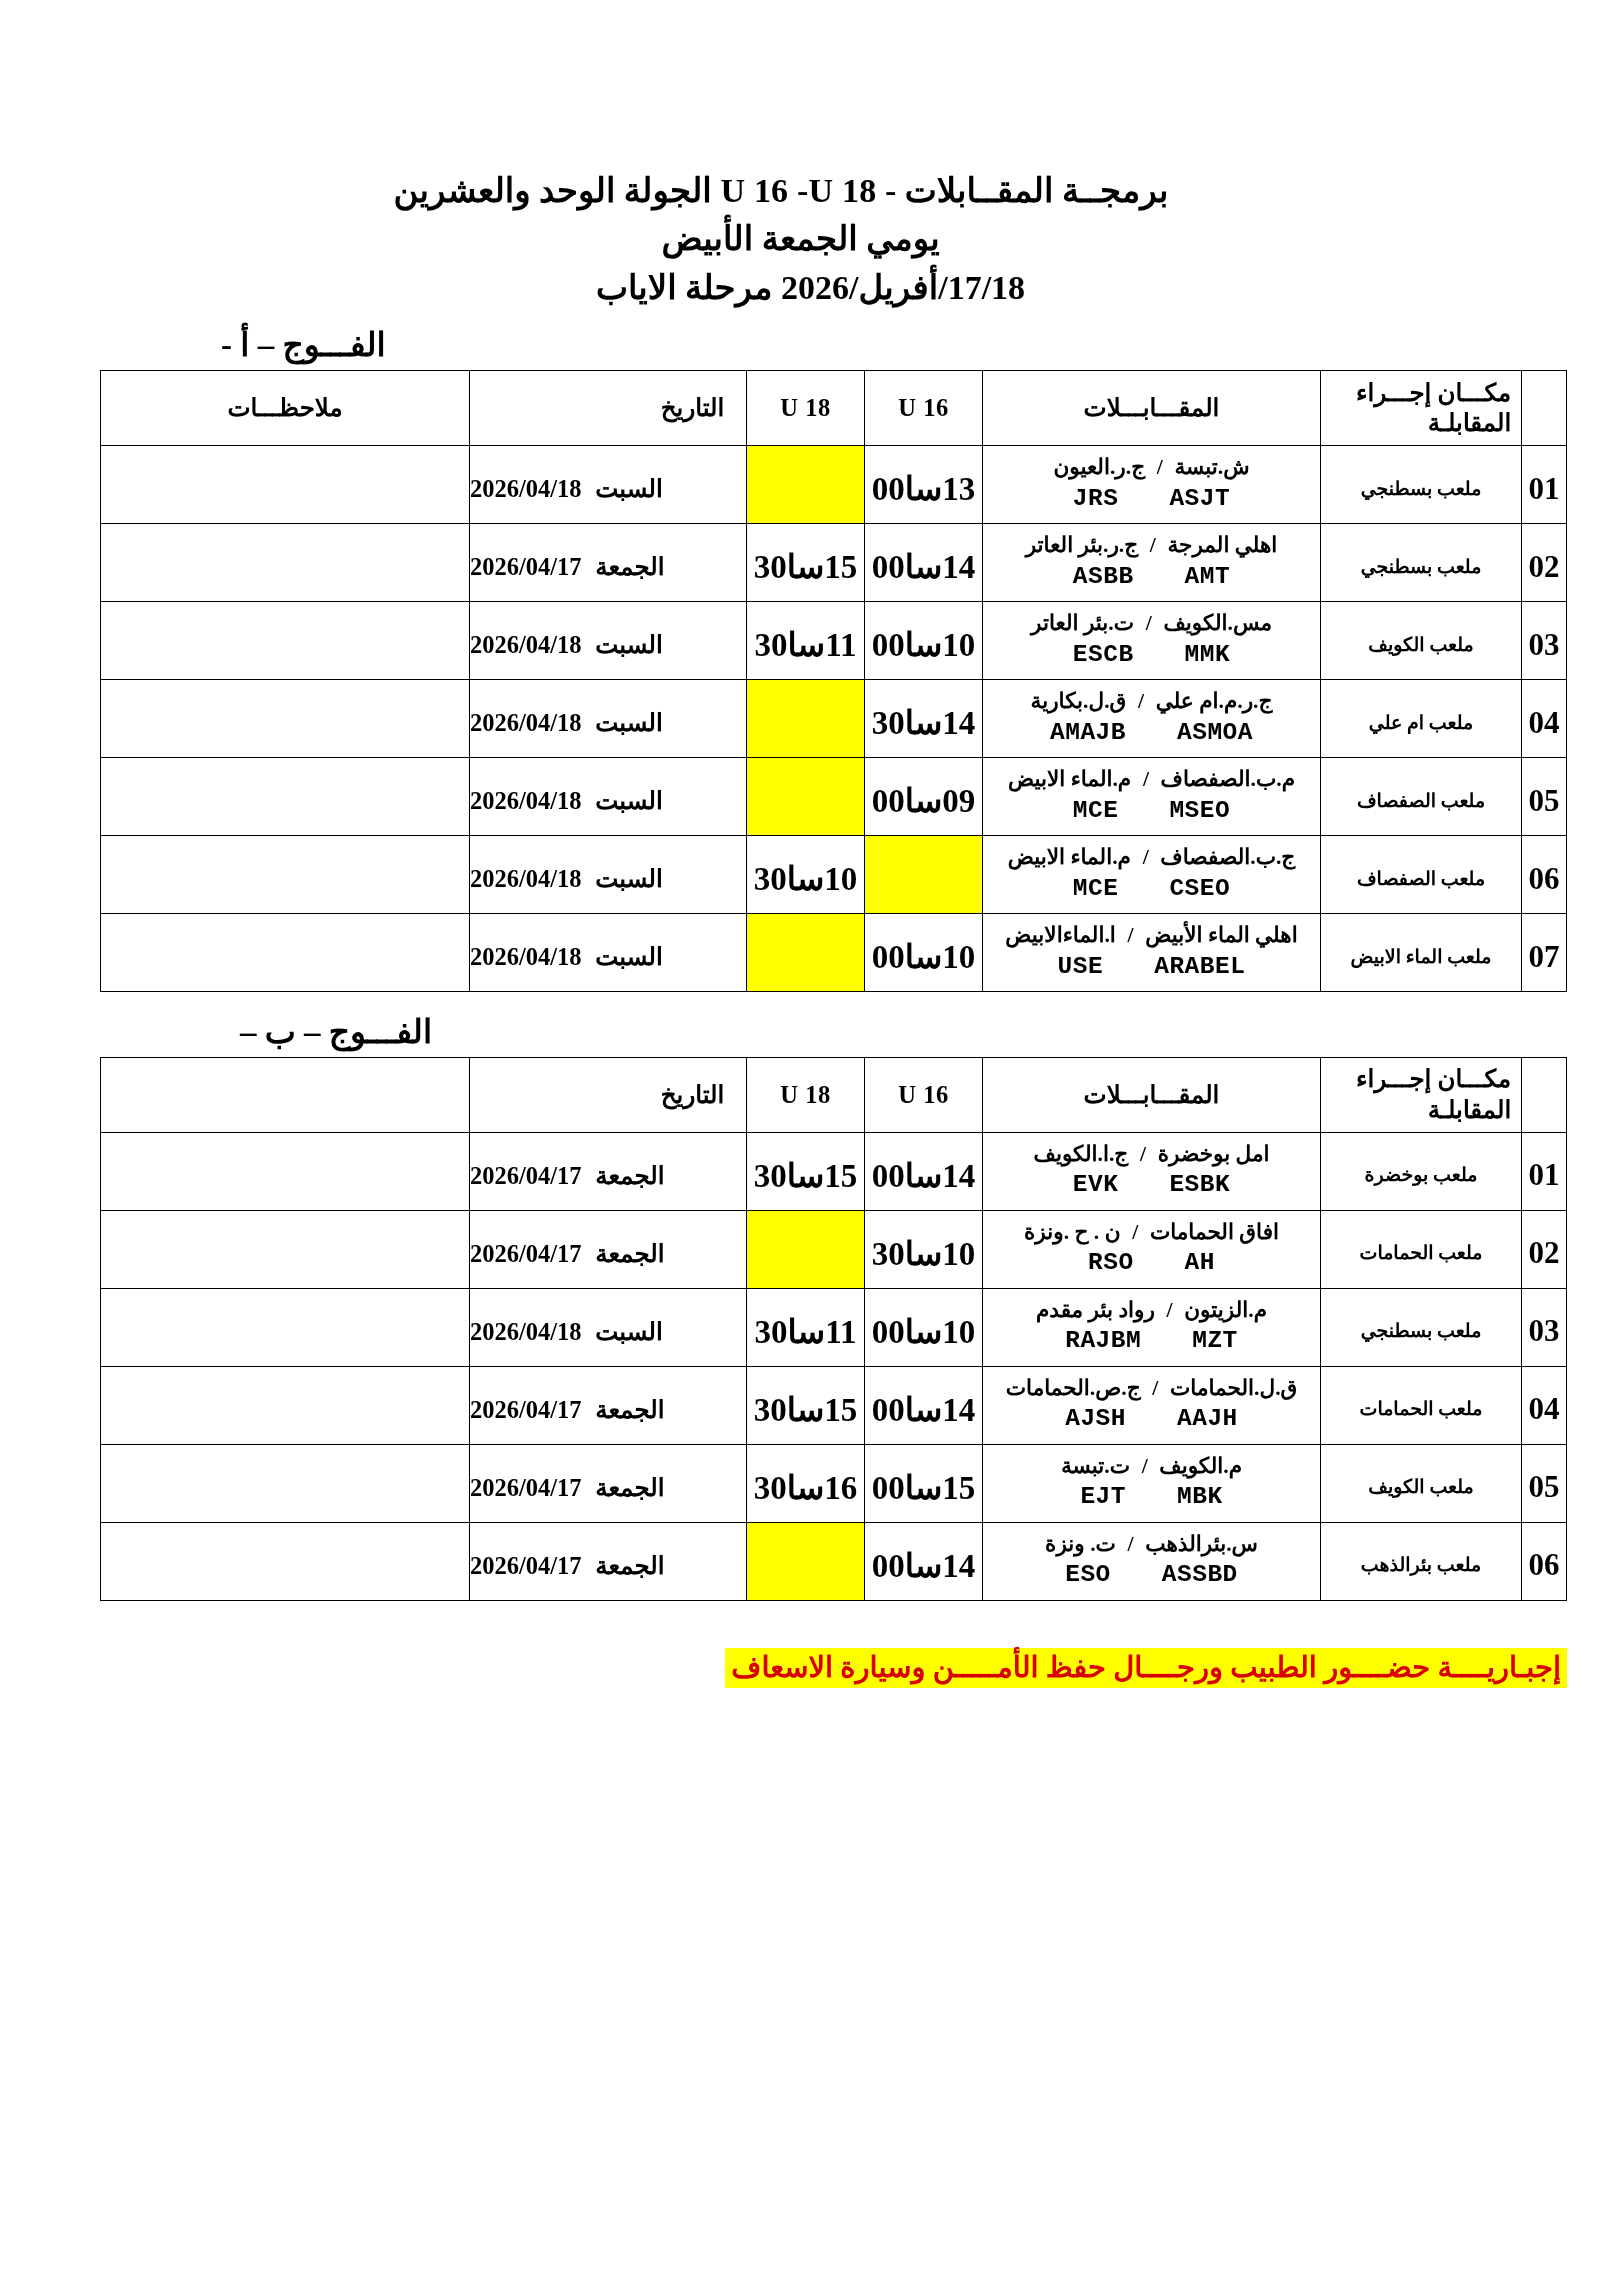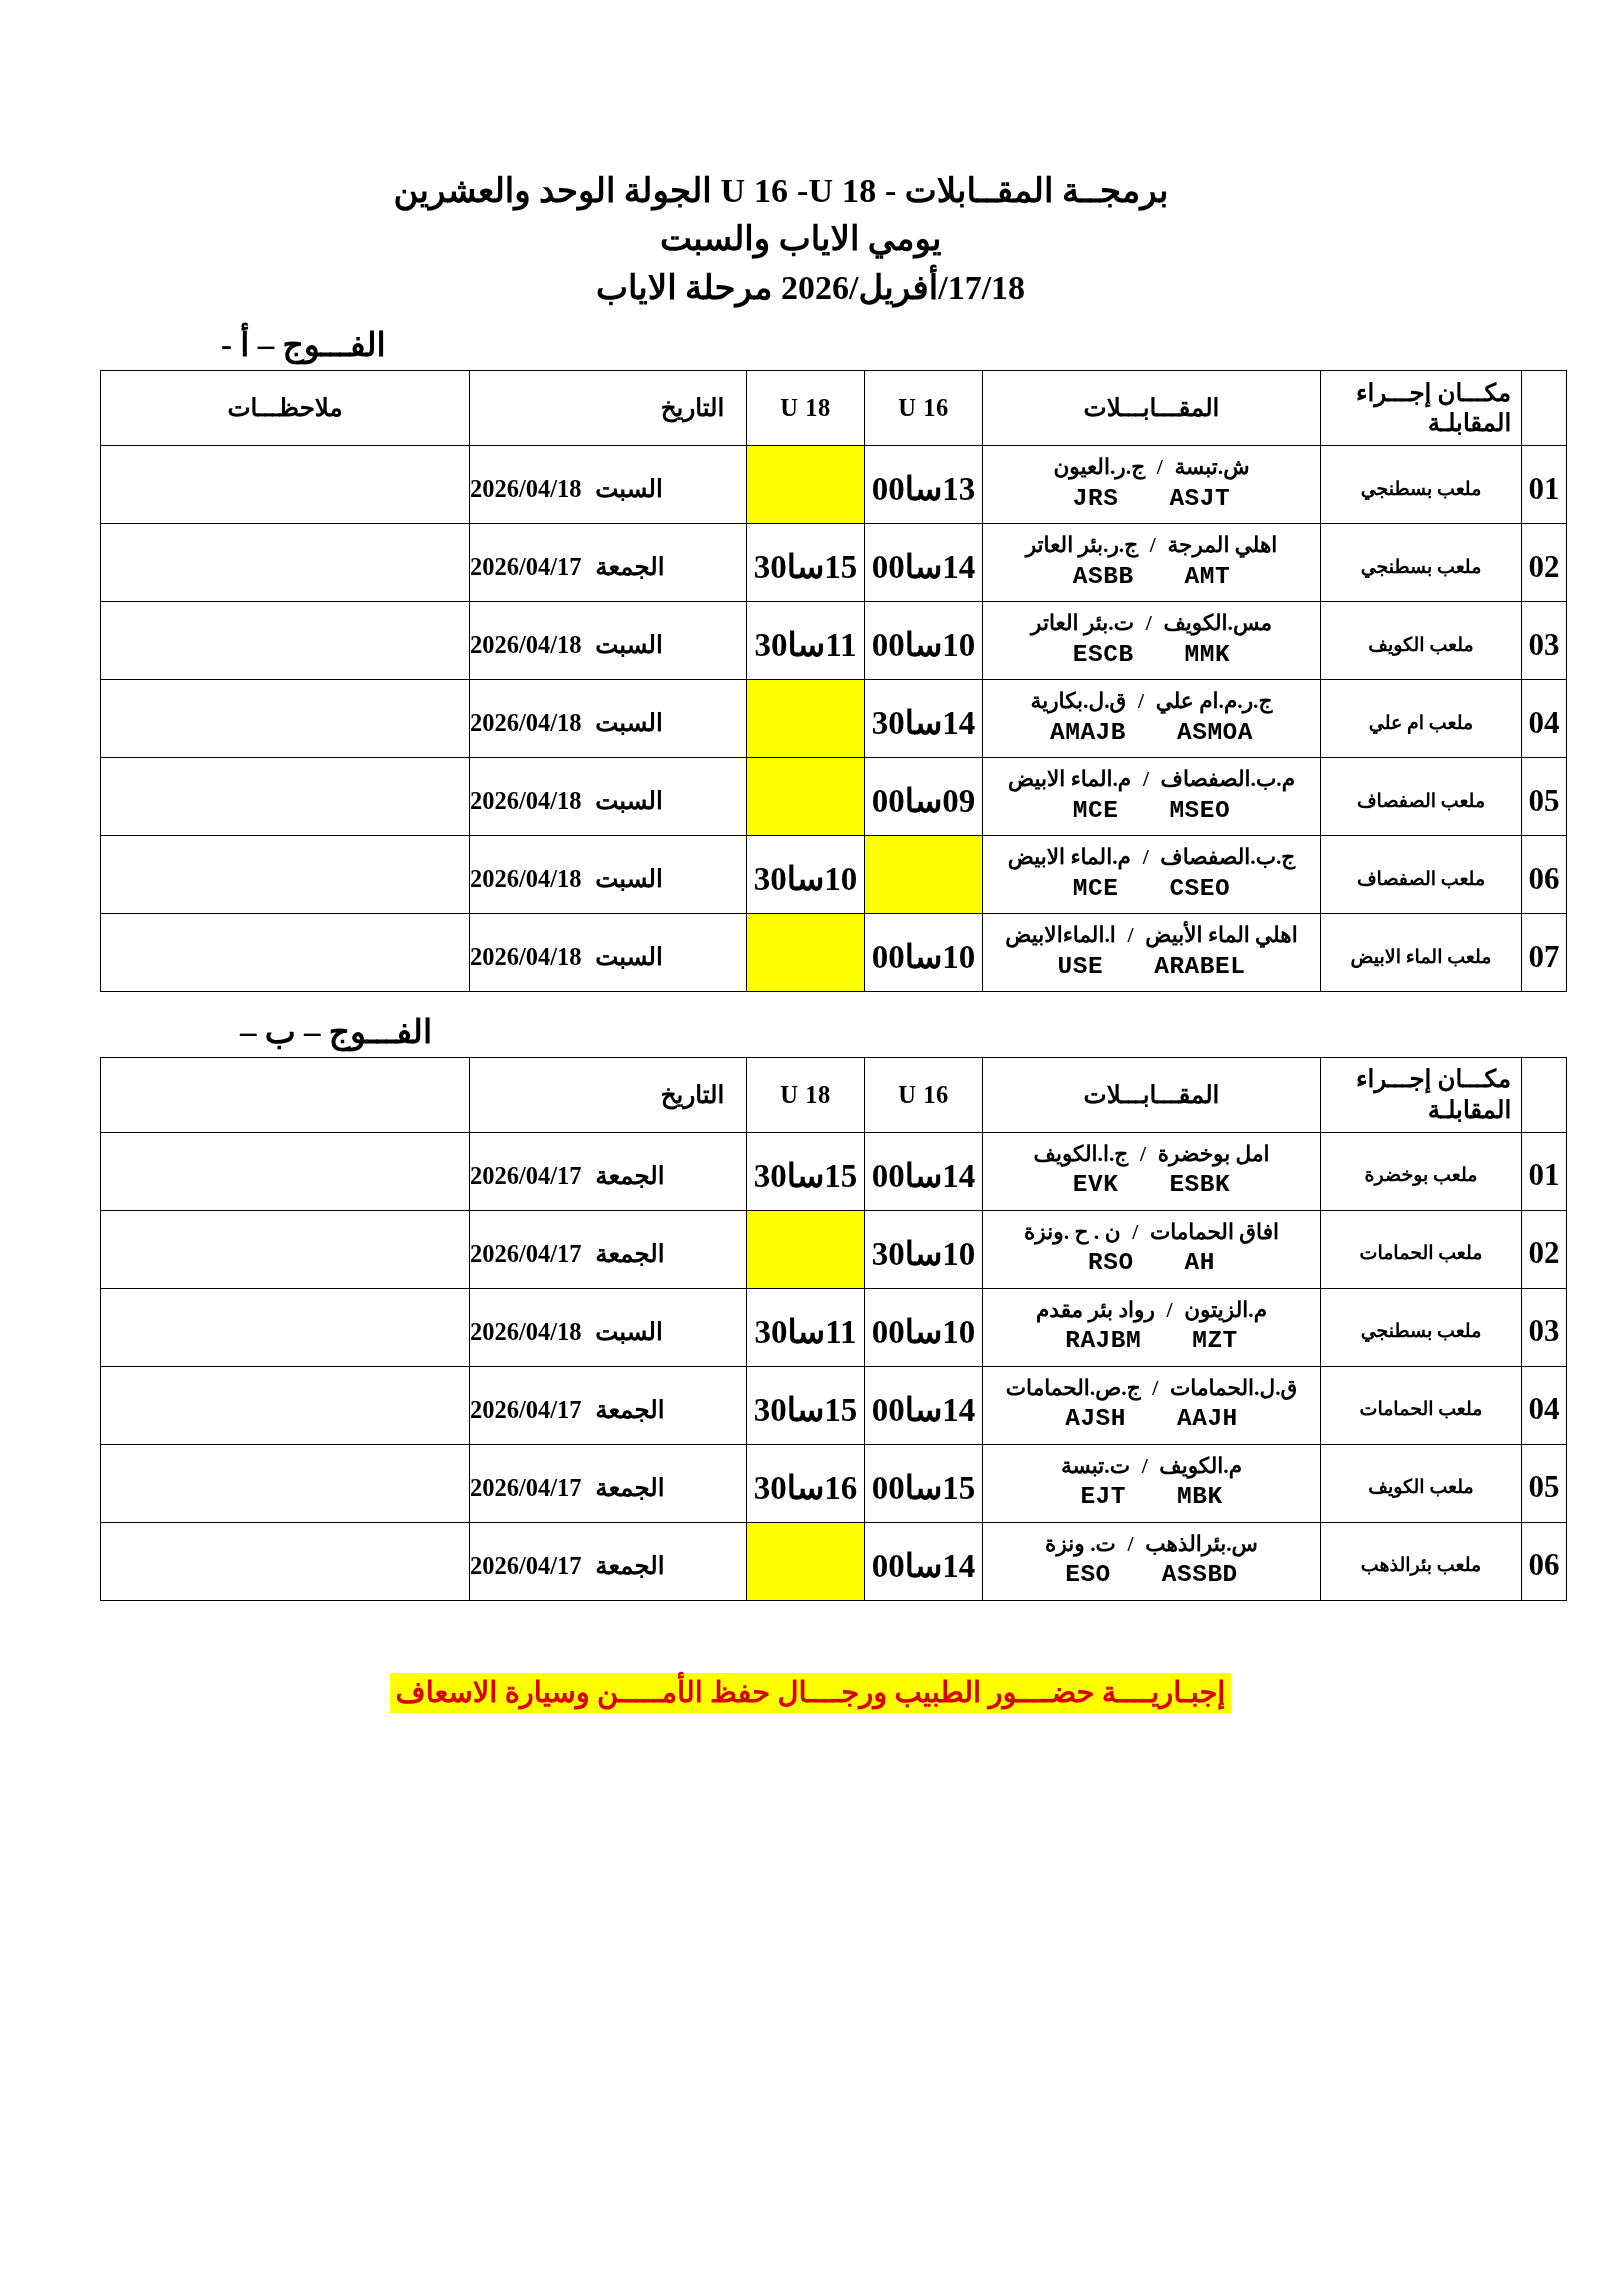--- a/index.html
+++ b/index.html
@@ -159,43 +159,43 @@
     vertical-align: top;
     padding-top: 7.8px;
     direction: rtl;
     white-space: nowrap;
   }
   .cell-date .d-day { margin-left: 13.7px; }
   .cell-notes { background: #ffffff; }
 
   
   .footer-wrap {
-    margin-top: 72px;
-    text-align: center;
+    margin-top: 47px;
+    text-align: right;
     direction: rtl;
   }
   .footer-banner {
     display: inline-block;
     background: #ffff00;
     color: #d80000;
     font-size: 29px;
     font-weight: bold;
     padding: 2px 5.9px 3.9px 5.9px;
     letter-spacing: 0.3px;
     white-space: nowrap;
   }
 </style>
 </head>
 <body>
 
 <div class="page">
 
   <div class="title-block">
     <div class="title-line l1">برمجــة المقــابلات - U 16 -U 18 الجولة الوحد والعشرين</div>
-    <div class="title-line l2">يومي الاياب والسبت</div>
+    <div class="title-line l2">يومي الجمعة الأبيض</div>
     <div class="title-line l3">17/18/أفريل/2026 مرحلة الاياب</div>
   </div>
 
   <div class="group-heading a">الفـــوج – أ -</div>
 
   <table class="sched">
     <colgroup>
       <col class="c-num">
         <col class="c-venue">
         <col class="c-match">

